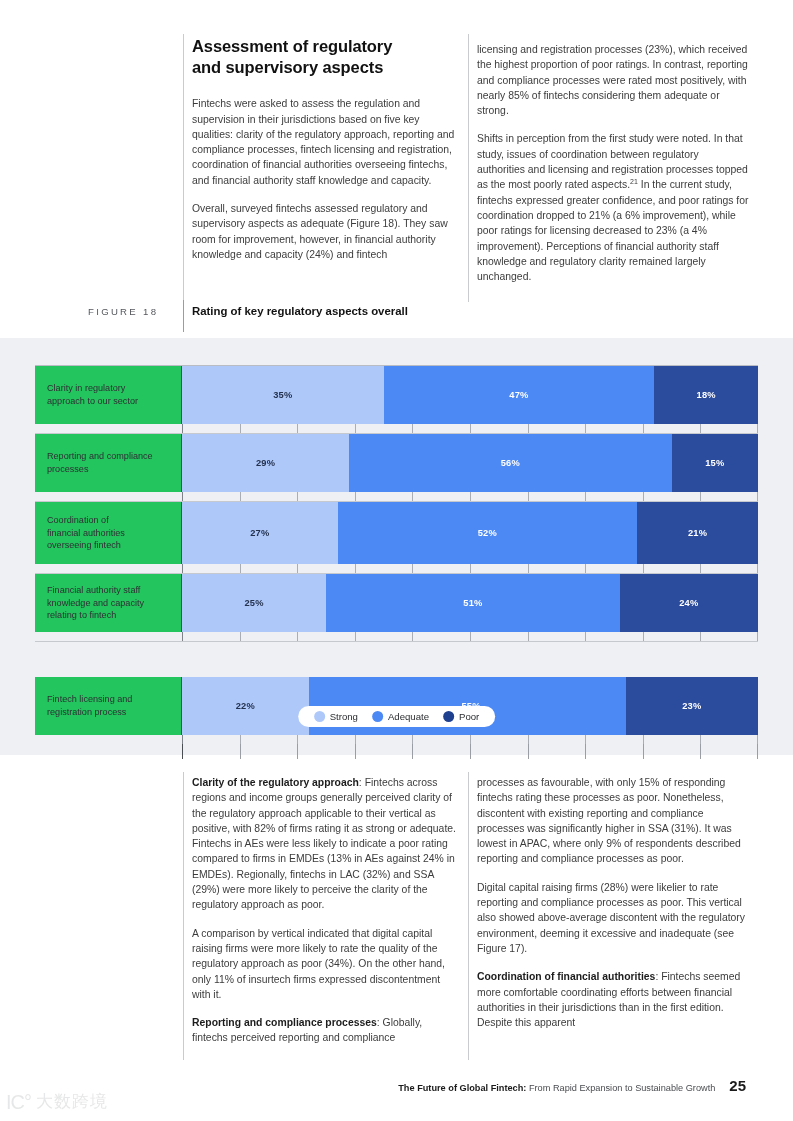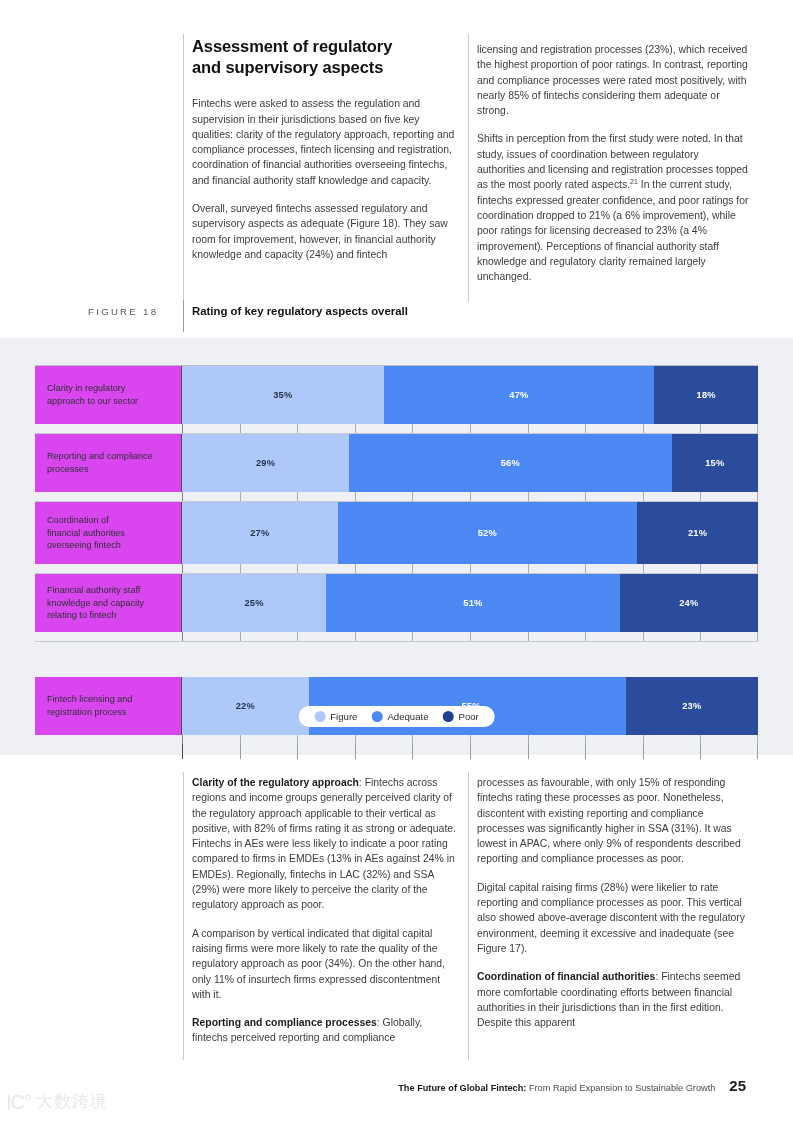--- a/index.html
+++ b/index.html
@@ -57,21 +57,21 @@
   .row { position: relative; display: flex; align-items: stretch; }
 
   .row-sep { height: 1px; background: #b9bcc2; width: 723px; }
   .row-sep.faint { background: #c6c9ce; }
 
   .cat-cell {
     width: 146px; flex: 0 0 146px;
     display: flex; align-items: center;
     padding: 6px 12px 6px 12px;
     font-size: 9.1px; line-height: 1.38; color: #2e3033;
-    background: #d946ef;
+    background: #22c55e;
   }
   .axis-line {
     width: 1px; flex: 0 0 1px; background: #4a4d52;
   }
   .bar-cell { flex: 1 1 auto; position: relative; }
   .bar { display: flex; height: 100%; }
   .seg {
     display: flex; align-items: center; justify-content: center;
     font-size: 9.3px; font-weight: bold; letter-spacing: 0.2px;
   }
@@ -316,21 +316,21 @@
           <div class="tick" style="left: 550.2px;"></div>
           <div class="tick" style="left: 607.8px;"></div>
           <div class="tick" style="left: 665.4px;"></div>
           <div class="tick" style="left: 722px;"></div>
         </div>
     </div>
 
     <div class="legend">
       <div class="legend-item">
         <span class="dot strong"></span>
-        <span class="legend-label">Figure</span>
+        <span class="legend-label">Strong</span>
       </div>
       <div class="legend-item">
         <span class="dot adequate"></span>
         <span class="legend-label">Adequate</span>
       </div>
       <div class="legend-item">
         <span class="dot poor"></span>
         <span class="legend-label">Poor</span>
       </div>
     </div>

